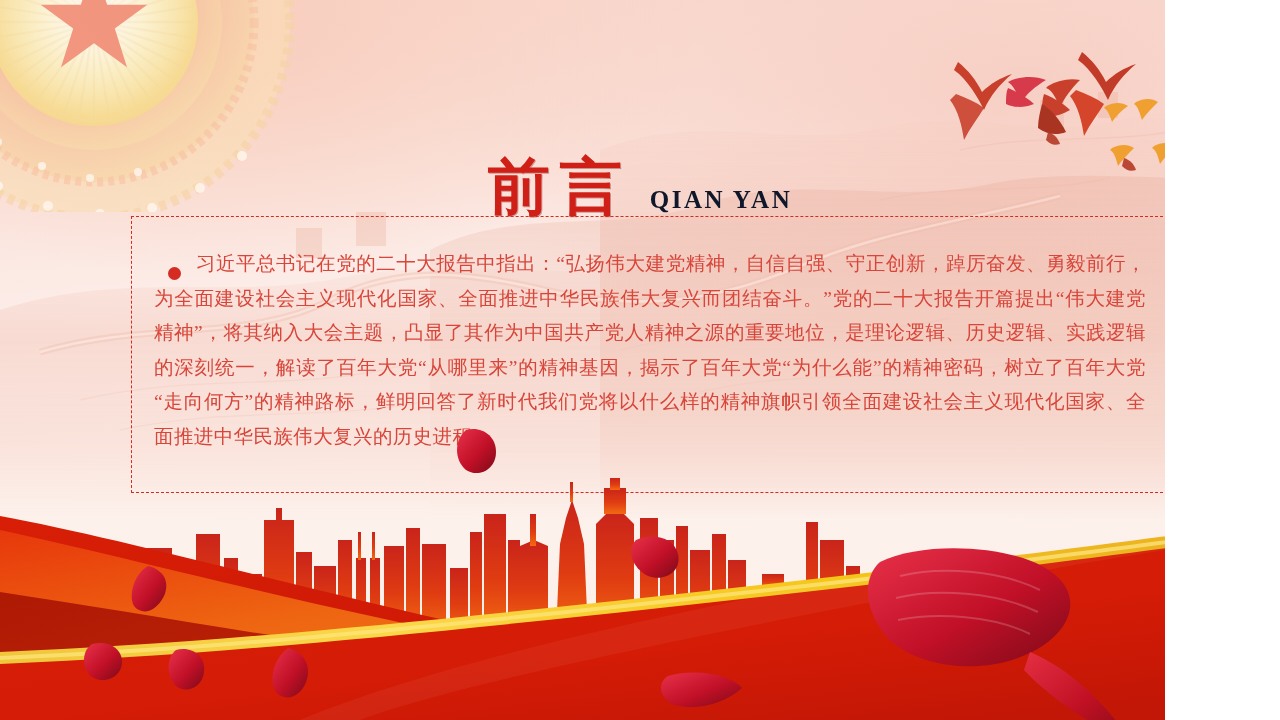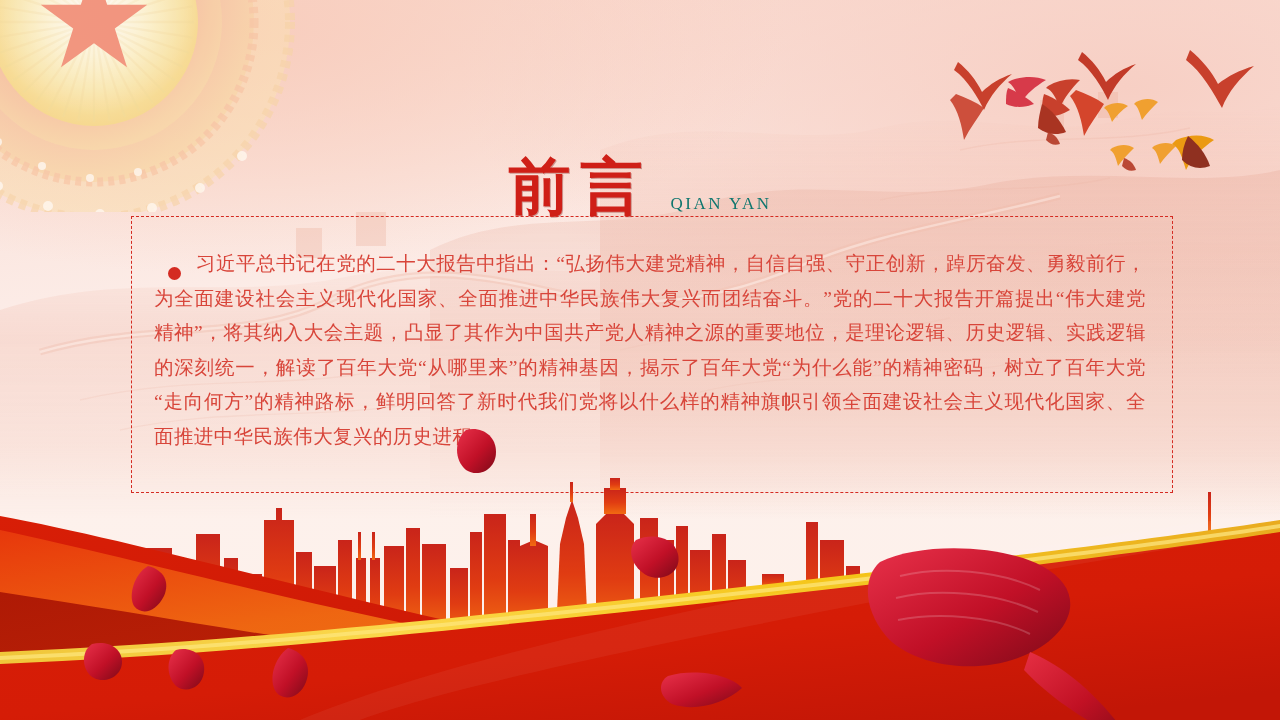--- a/index.html
+++ b/index.html
@@ -6,21 +6,21 @@
   * { margin:0; padding:0; box-sizing:border-box; }
 
   html, body {
     width:1280px; height:720px;
     overflow:hidden;
     font-family:"Liberation Serif","DejaVu Serif",serif;
   }
 
   #slide {
     position:relative;
-    width:1280px; height:720px;
+    width:1165px; height:720px;
     background:#fbeae4;
     overflow:hidden;
   }
 
   
   .bg-base {
     position:absolute; inset:0;
     background:
       radial-gradient(ellipse 70% 55% at 18% 4%,  #f8cdbd 0%, rgba(248,205,189,0) 62%),
       radial-gradient(ellipse 80% 60% at 88% 12%, #f7cfc4 0%, rgba(247,207,196,0) 65%),
@@ -47,22 +47,22 @@
     display:flex; align-items:flex-end; justify-content:center;
     gap:18px;
   }
   .title-cn {
     font-size:62px; font-weight:700; letter-spacing:10px;
     color:#cf1f17; line-height:1;
     text-shadow:1px 1px 0 rgba(120,10,6,.35);
     font-family:"Liberation Serif","DejaVu Serif",serif;
   }
   .title-en {
-    font-size:17px; font-weight:400; letter-spacing:2.5px;
-    color:#0f766e; line-height:1;
+    font-size:25px; font-weight:700; letter-spacing:2.5px;
+    color:#0f172a; line-height:1;
     padding-bottom:6px;
     font-family:"Liberation Serif","DejaVu Serif",serif;
   }
 
   
   .body-box {
     position:absolute;
     left:131px; top:216px;
     width:1042px; height:277px;
     border:1.6px dashed #d42b22;

